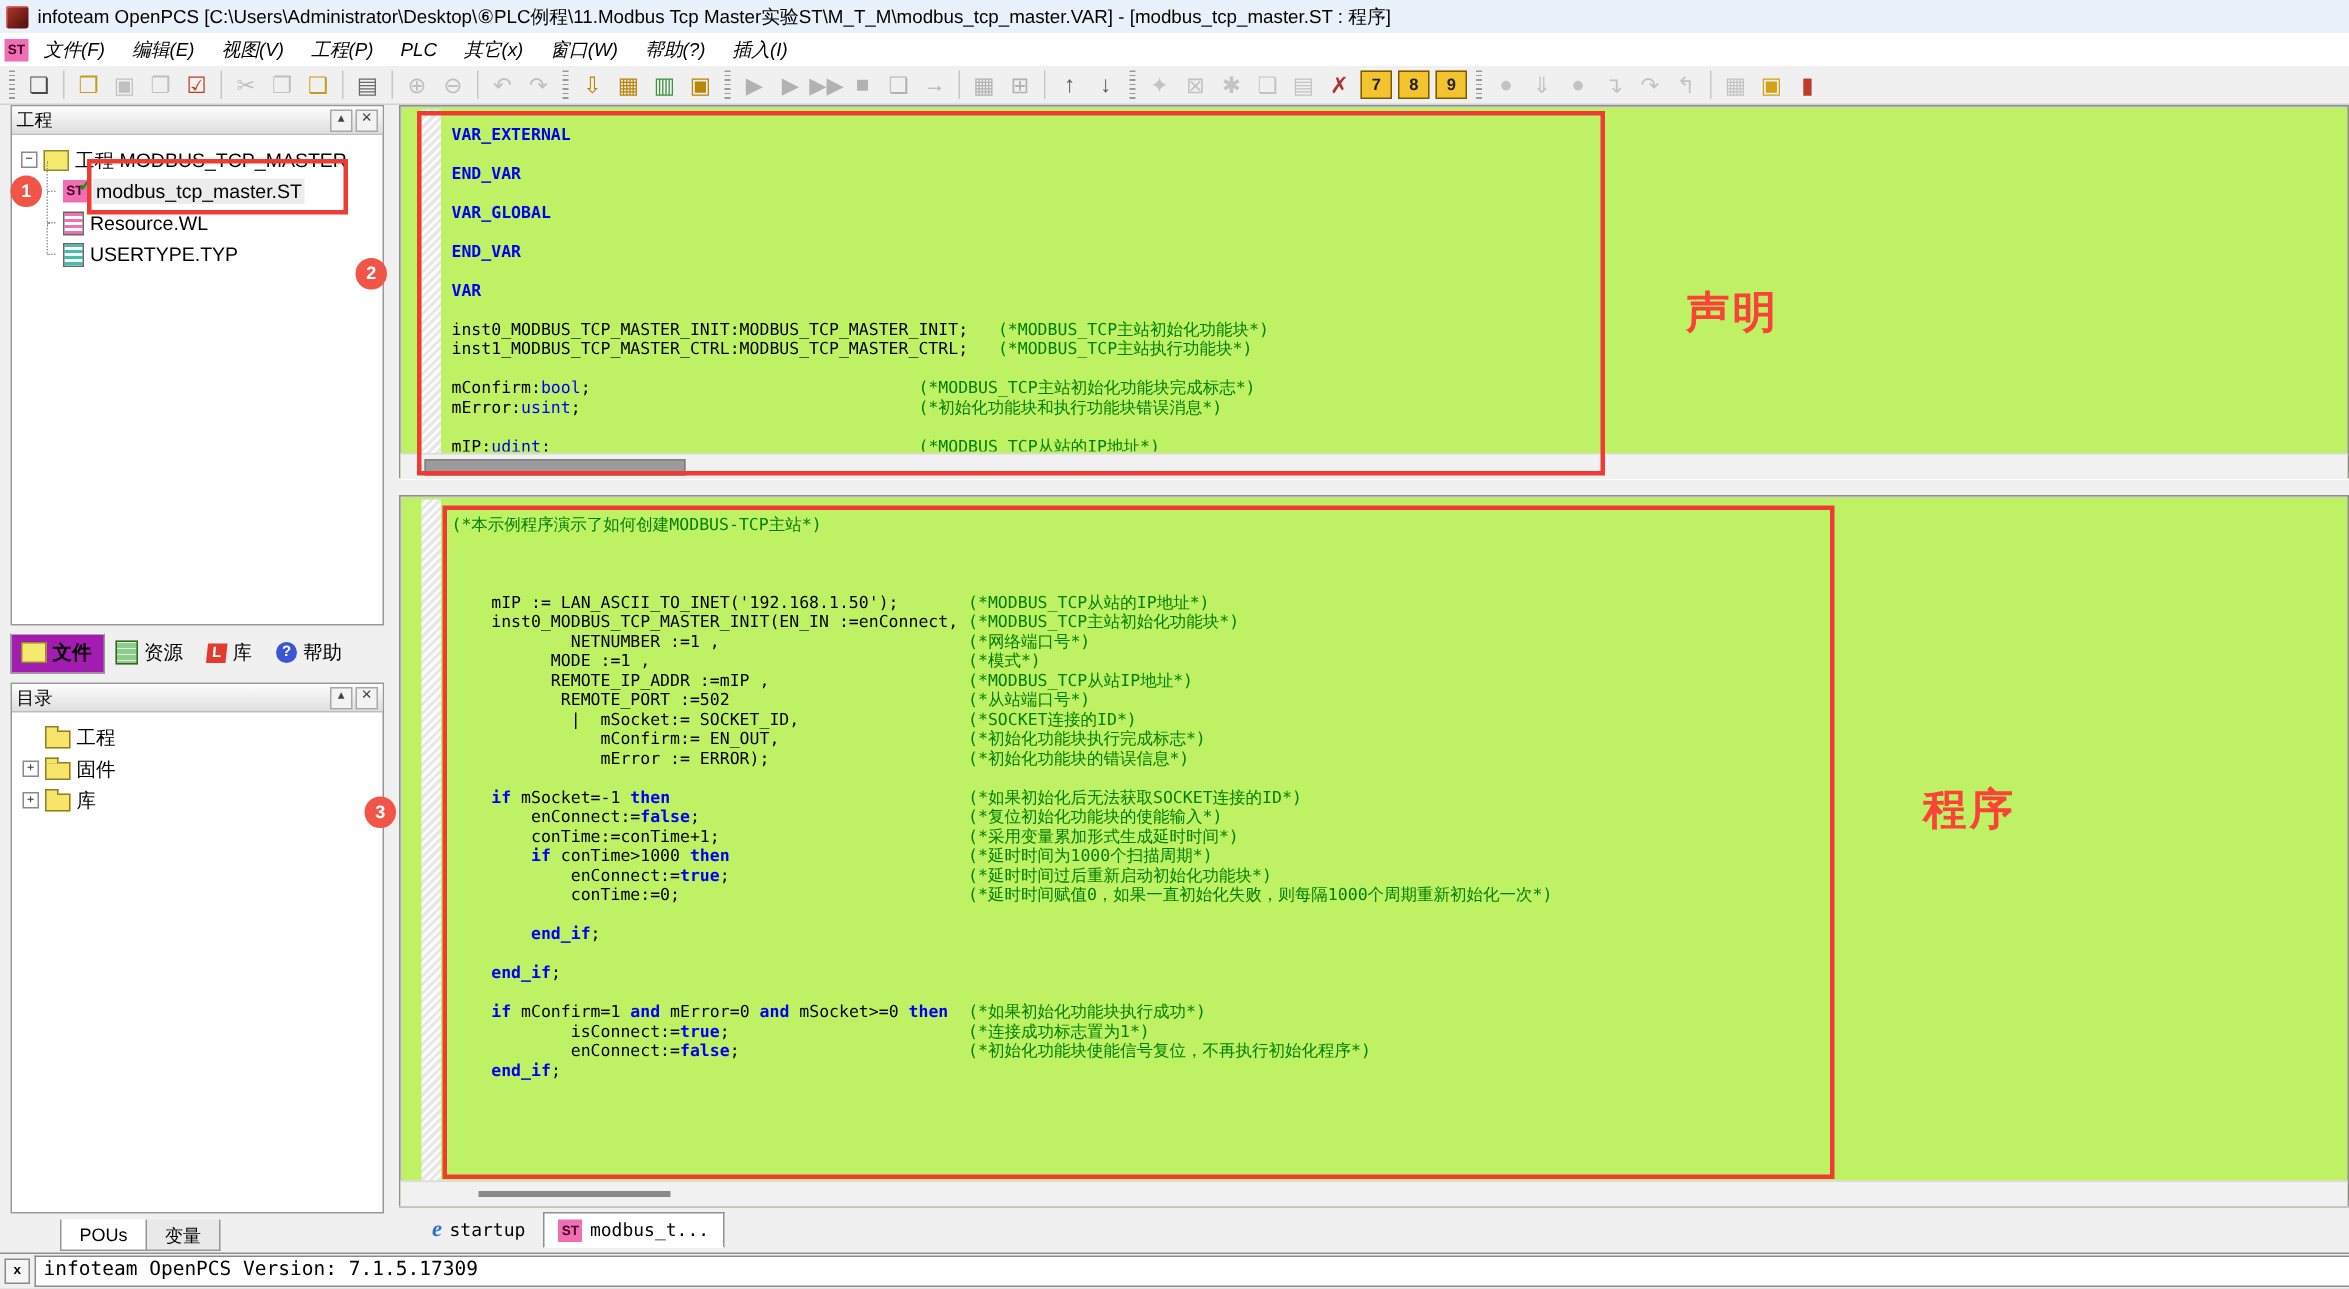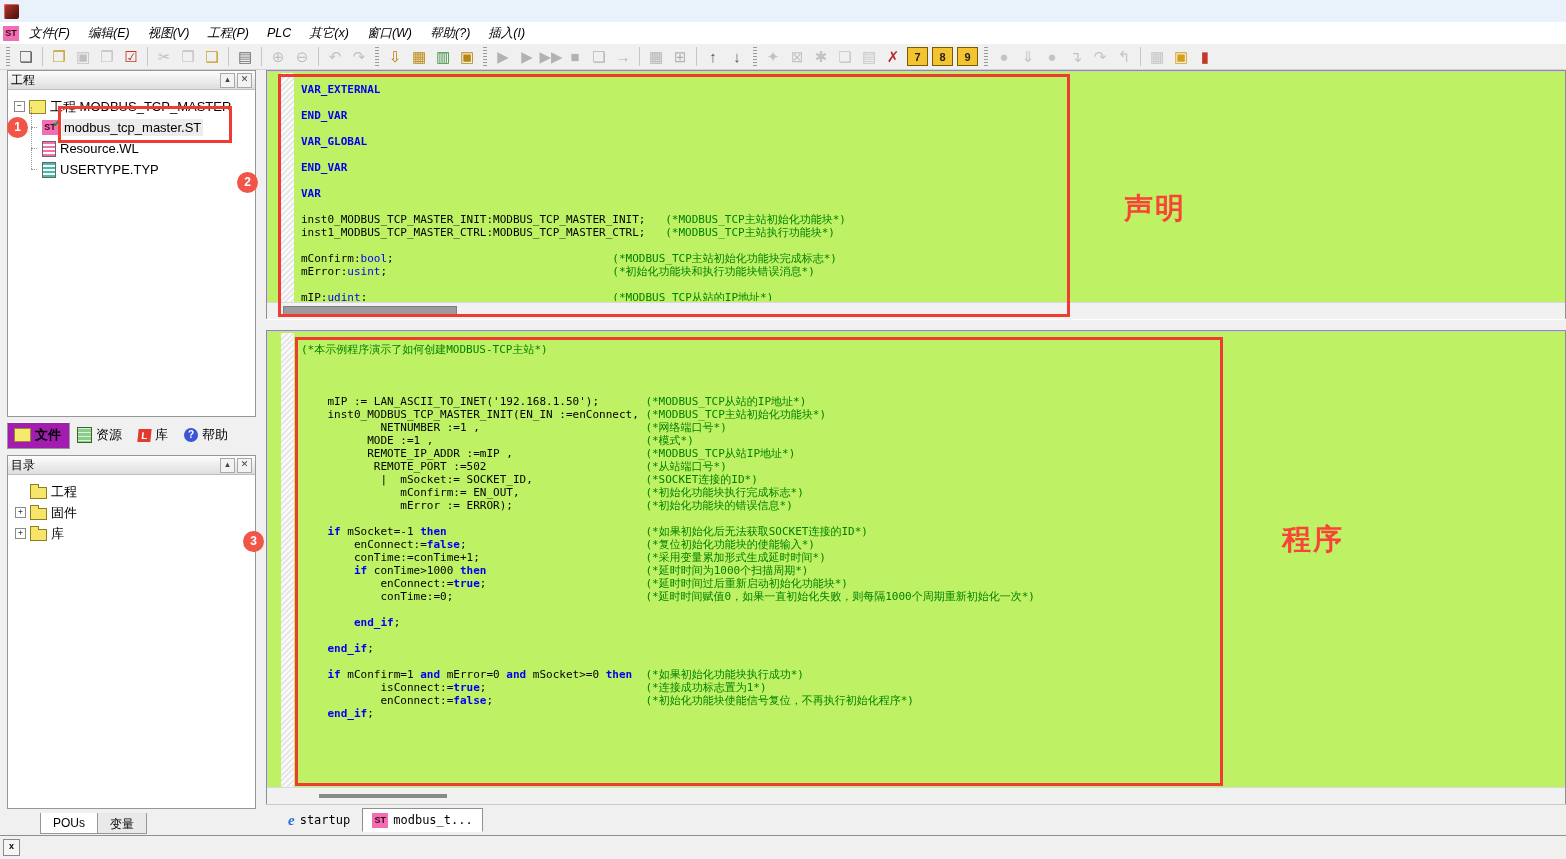--- a/index.html
+++ b/index.html
@@ -120,20 +120,21 @@
   .a-label{position:absolute;color:#fb4238;font-size:29px;font-weight:600;letter-spacing:2px;}
   .a-decl{left:1124px;top:189px;} .a-prog{left:1282px;top:520px;}
 </style>
 </head>
 <body>
 
 <div class="window">
 
   <div class="titlebar">
     <span class="app-icon"></span>
+    <span class="title-text">infoteam OpenPCS [C:\Users\Administrator\Desktop\⑥PLC例程\11.Modbus Tcp Master实验ST\M_T_M\modbus_tcp_master.VAR]  - [modbus_tcp_master.ST : 程序]</span>
   </div>
 
   <div class="menubar">
     <span class="ico-st">ST</span>
     <span class="menu-item">文件(F)</span>
     <span class="menu-item">编辑(E)</span>
     <span class="menu-item">视图(V)</span>
     <span class="menu-item">工程(P)</span>
     <span class="menu-item">PLC</span>
     <span class="menu-item">其它(x)</span>
@@ -311,20 +312,21 @@
       </span>
       <span class="etab active">
         <span class="ico-st">ST</span>
         <span>modbus_t...</span>
       </span>
     </div>
   </div>
 
   <div class="statusbar">
     <span class="close-x">x</span>
+    <span class="status-field">infoteam OpenPCS Version: 7.1.5.17309</span>
   </div>
 
   <div class="anno">
     <div class="a-box a-box1"></div>
     <div class="a-box a-box2"></div>
     <div class="a-box a-box3"></div>
     <div class="a-badge a-b1">1</div>
     <div class="a-badge a-b2">2</div>
     <div class="a-badge a-b3">3</div>
     <div class="a-label a-decl">声明</div>

